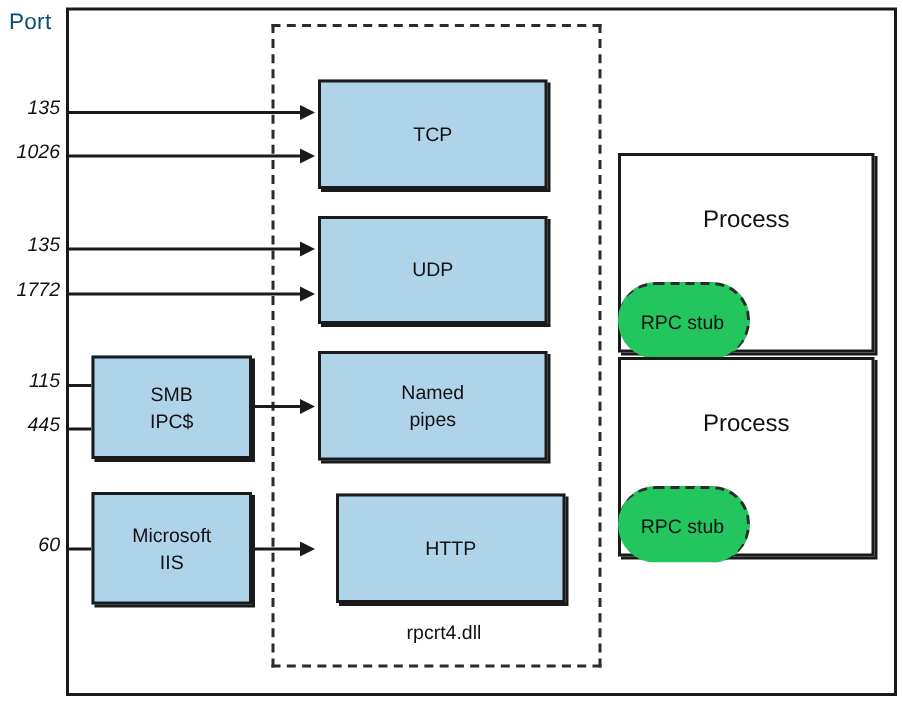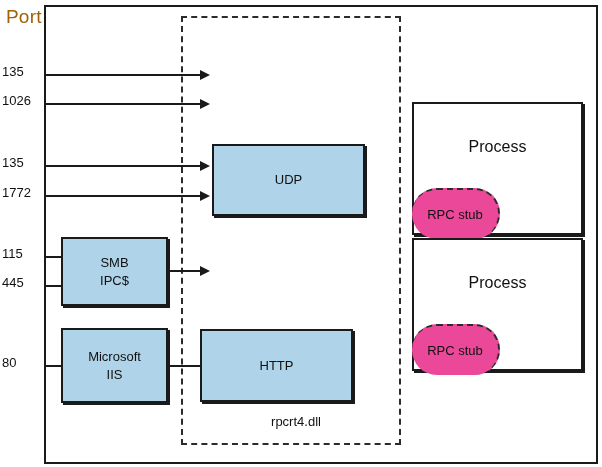--- a/index.html
+++ b/index.html
@@ -26,31 +26,32 @@
     width: 554px;
     height: 459px;
     border: 2px solid #1a1a1a;
     box-sizing: border-box;
   }
 
   
   #port-label {
     left: 6px;
     top: 6px;
-    font-size: 19px;
-    color: #a16207;
+    font-size: 15px;
+    color: #0c4a6e;
     letter-spacing: 0.2px;
   }
 
   
   .port-num {
     font-size: 13px;
     color: #111111;
-    text-align: left;
+    text-align: right;
     width: 38px;
+    font-style: italic;
   }
 
   
   .hline {
     height: 0;
     border-top: 2px solid #1a1a1a;
   }
 
   
   .arrowhead {
@@ -119,21 +120,21 @@
   .process-title {
     position: absolute;
     left: 0;
     right: 0;
     text-align: center;
     font-size: 16px;
     color: #111111;
   }
   
   .rpc-stub {
-    background: #ec4899;
+    background: #22c55e;
     border-top: 2px dashed #2b2b2b;
     border-right: 2px dashed #2b2b2b;
     border-left: 0;
     border-bottom: 0;
     box-sizing: border-box;
     display: flex;
     align-items: center;
     justify-content: center;
     font-size: 13px;
     color: #111111;
@@ -167,21 +168,21 @@
   <div class="abs port-num" style="left:2px; top:185px;">1772</div>
   <div class="abs hline" style="left:44px; top:195px; width:158px;"></div>
   <div class="abs arrowhead" style="left:200px; top:191px;"></div>
 
   <div class="abs port-num" style="left:2px; top:246px;">115</div>
   <div class="abs hline" style="left:44px; top:256px; width:17px;"></div>
 
   <div class="abs port-num" style="left:2px; top:275px;">445</div>
   <div class="abs hline" style="left:44px; top:285px; width:17px;"></div>
 
-  <div class="abs port-num" style="left:2px; top:355px;">80</div>
+  <div class="abs port-num" style="left:2px; top:355px;">60</div>
   <div class="abs hline" style="left:44px; top:365px; width:17px;"></div>
 
   <div class="abs src-box" style="left:61px; top:237px; width:107px; height:69px;">
     <div>
       <div>SMB</div>
       <div>IPC$</div>
     </div>
   </div>
 
   <div class="abs hline" style="left:168px; top:270px; width:34px;"></div>
@@ -190,29 +191,40 @@
   <div class="abs src-box" style="left:61px; top:328px; width:107px; height:75px;">
     <div>
       <div>Microsoft</div>
       <div>IIS</div>
     </div>
   </div>
 
   <div class="abs hline" style="left:168px; top:365px; width:34px;"></div>
   <div class="abs arrowhead" style="left:200px; top:361px;"></div>
 
+  <div class="abs blue-box" style="left:212px; top:53px; width:153px; height:73px;">
+    <div>
+      <div>TCP</div>
+    </div>
+  </div>
 
   <div class="abs blue-box" style="left:212px; top:144px; width:153px; height:72px;">
     <div>
       <div>UDP</div>
     </div>
   </div>
 
-
-  <div class="abs blue-box" style="left:200px; top:329px; width:153px; height:73px;">
+  <div class="abs blue-box" style="left:212px; top:234px; width:153px; height:73px;">
+    <div>
+      <div>Named</div>
+      <div>pipes</div>
+    </div>
+  </div>
+
+  <div class="abs blue-box" style="left:224px; top:329px; width:153px; height:73px;">
     <div>
       <div>HTTP</div>
     </div>
   </div>
 
   <div class="abs process-box" style="left:412px; top:102px; width:171px; height:133px;">
     <div class="process-title" style="top:34px;">Process</div>
     <div class="rpc-stub abs" style="left:-2px; top:84px; width:88px; height:51px;">
       <span>RPC stub</span>
     </div>

